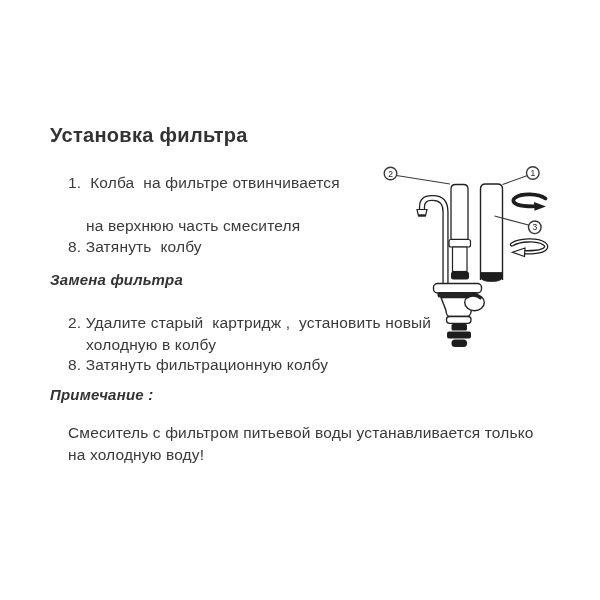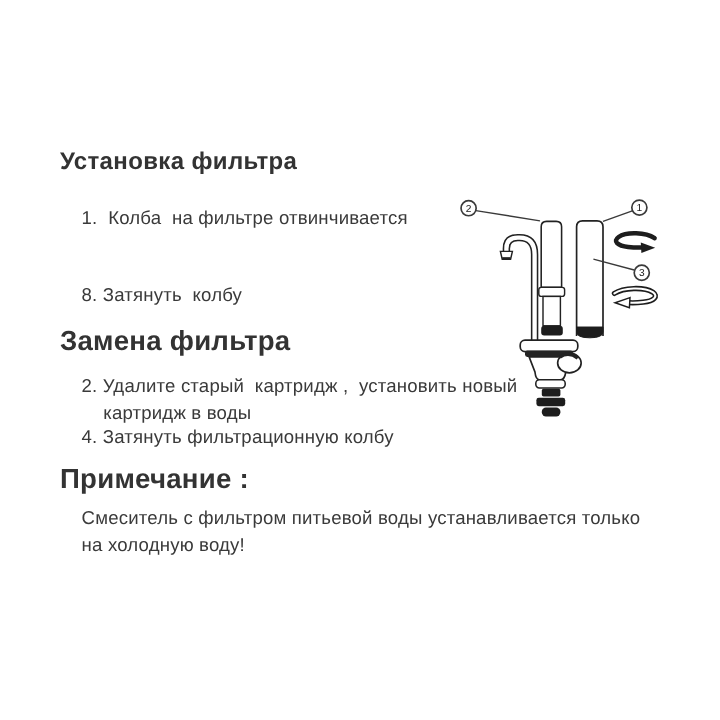--- a/index.html
+++ b/index.html
@@ -2,41 +2,42 @@
 <html><head>
 <meta charset="utf-8">
 <style>
   html,body{margin:0;padding:0;background:#fff;}
   .canvas{
     position:relative;width:600px;height:600px;background:#ffffff;
     font-family:"Liberation Sans",sans-serif;color:#3a3a3a;overflow:hidden;
   }
   .h{position:absolute;left:50px;margin:0;font-weight:bold;color:#333;white-space:pre;}
   .h1{font-size:20px;letter-spacing:.3px;}
-  .h2{font-size:23px;letter-spacing:.2px;}
+  .h2{font-size:15px;letter-spacing:.2px;font-style:italic;}
   .line{position:absolute;left:50px;font-size:15.5px;white-space:pre;letter-spacing:.15px;color:#3a3a3a;margin-left:18px;}
   .indent{left:68px;}
   .diagram{position:absolute;left:0;top:0;width:600px;height:600px;}
   .ld{stroke:#3a3a3a;stroke-width:1.1;}
   .co{fill:#fff;stroke:#3a3a3a;stroke-width:1.4;}
   .ct{font-family:"Liberation Sans",sans-serif;font-size:8.5px;fill:#222;text-anchor:middle;}
 </style>
 </head>
 <body>
 
 <div class="canvas">
 
   <h1 class="h h1" style="top:124px">Установка фильтра</h1>
   <div class="line" style="top:174px">1.  Колба  на фильтре отвинчивается</div>
+  <div class="line indent" style="top:217px">на верхнюю часть смесителя</div>
   <div class="line" style="top:238px">8. Затянуть  колбу</div>
 
   <h2 class="h h2" style="top:271px">Замена фильтра</h2>
   <div class="line" style="top:314px">2. Удалите старый  картридж ,  установить новый</div>
-  <div class="line indent" style="top:336px">картридж в воды</div>
-  <div class="line" style="top:356px">4. Затянуть фильтрационную колбу</div>
+  <div class="line indent" style="top:336px">холодную в колбу</div>
+  <div class="line" style="top:356px">8. Затянуть фильтрационную колбу</div>
 
   <h2 class="h h2" style="top:386px">Примечание :</h2>
   <div class="line" style="top:424px">Смеситель с фильтром питьевой воды устанавливается только</div>
   <div class="line" style="top:446px">на холодную воду!</div>
 
   <svg class="diagram" viewBox="0 0 600 600" xmlns="http://www.w3.org/2000/svg">
 
     <g>
       <path d="M480.5 280 L480.5 189 Q480.5 184 485.5 184 L497.5 184 Q502.5 184 502.5 189 L502.5 280" fill="#ffffff" stroke="#222" stroke-width="1.4"></path>
       <path d="M480.5 272.5 L502.5 272.5 L502.5 276.5 Q502.5 281.5 491.5 281.5 Q480.5 281.5 480.5 276.5 Z" fill="#1d1d1d" stroke="#1d1d1d" stroke-width="0.8"></path>

